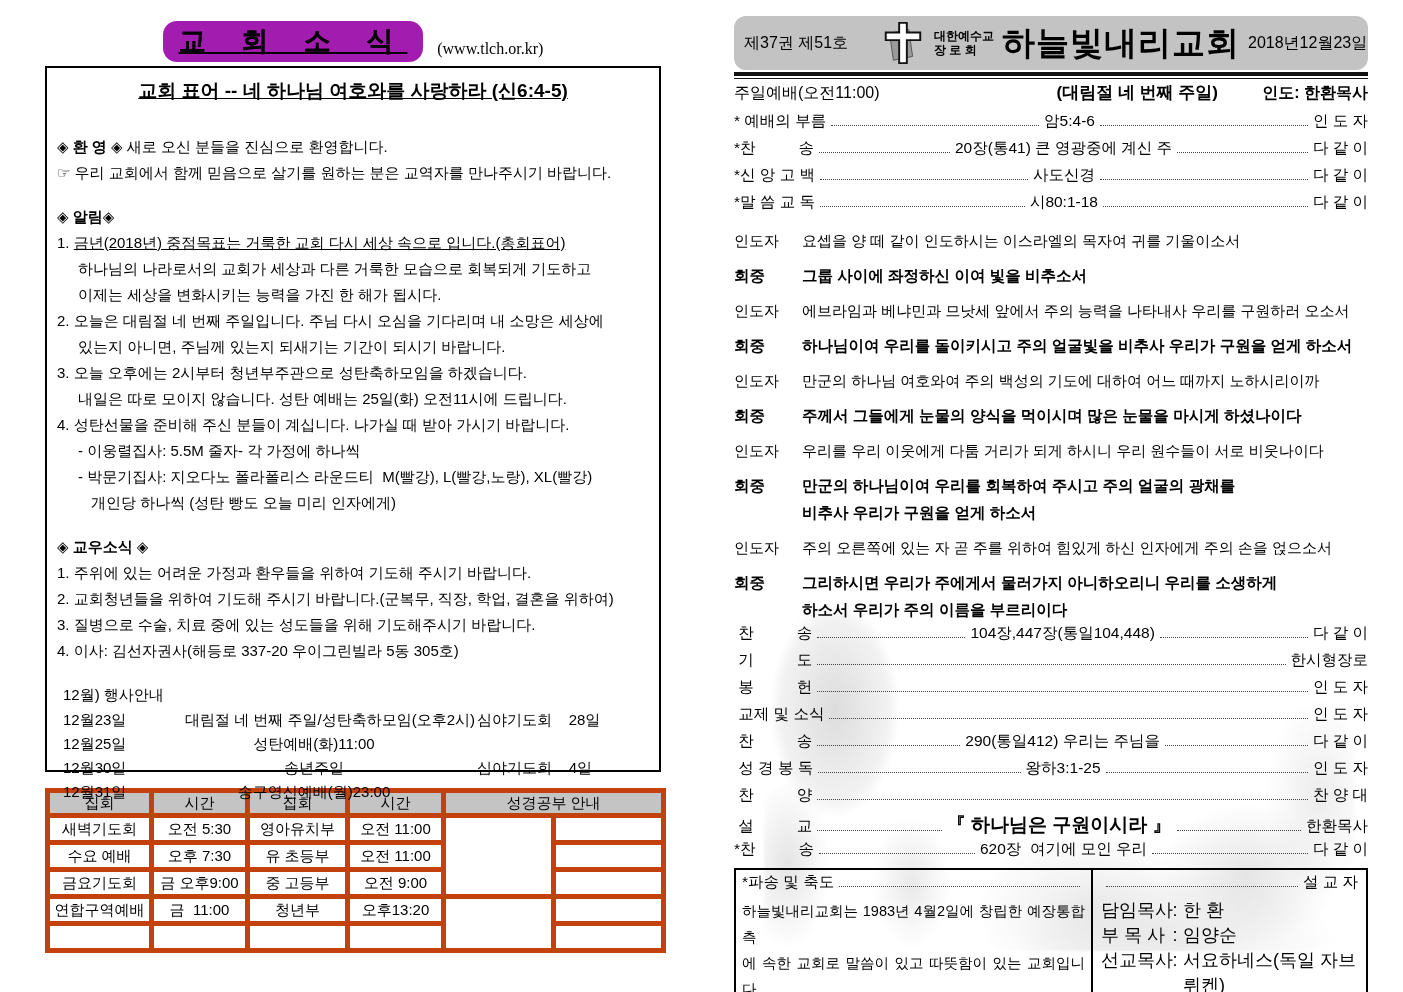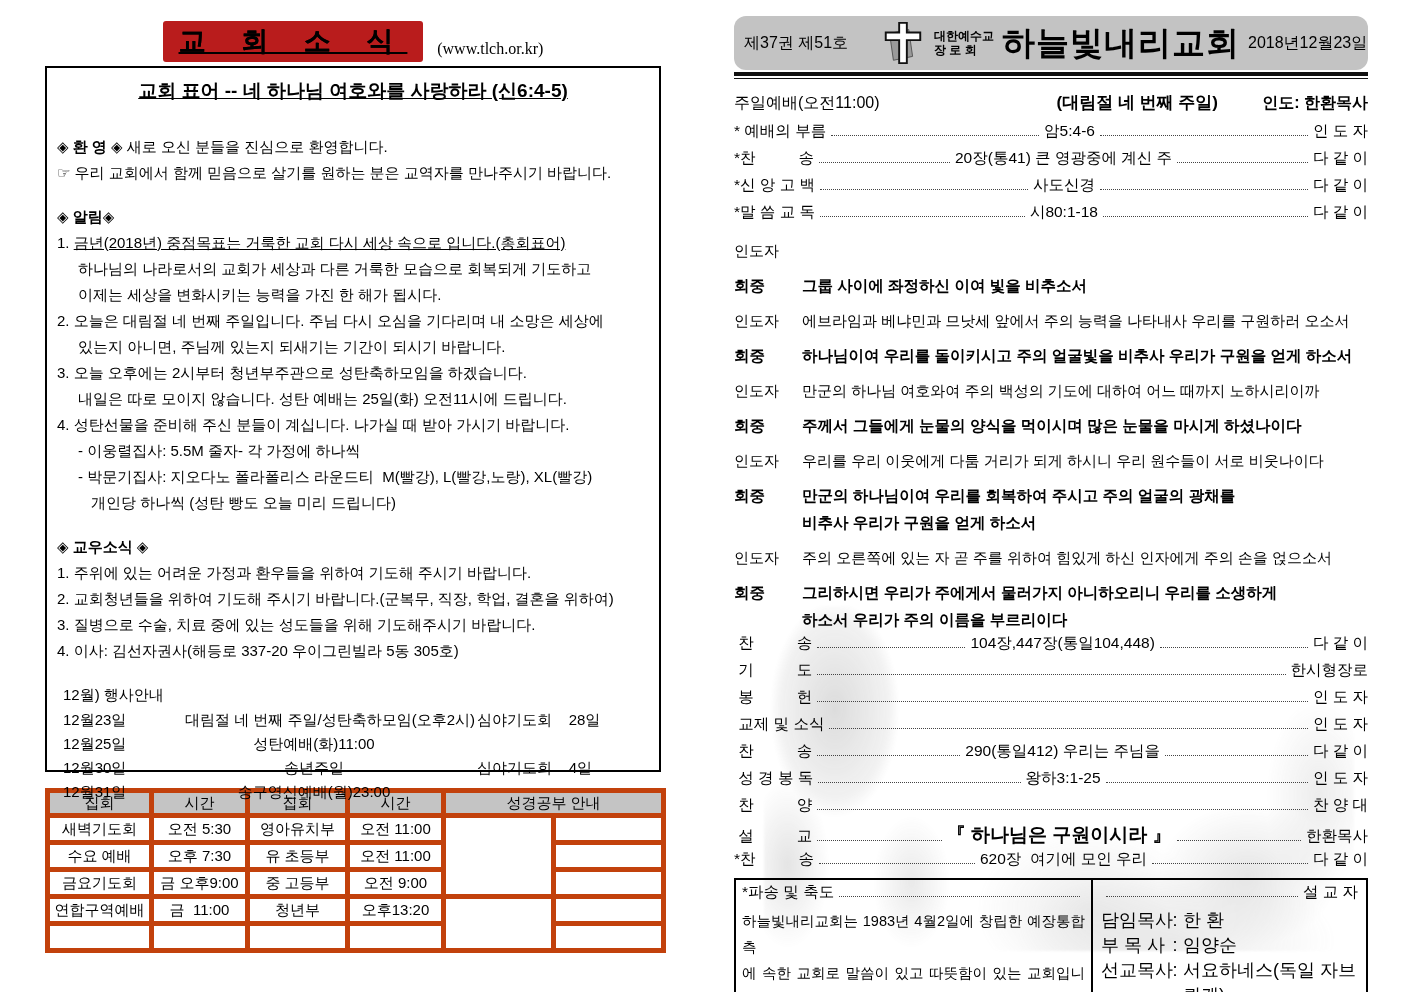--- a/index.html
+++ b/index.html
@@ -8,22 +8,22 @@
     width:1403px; height:992px; position:relative;
     font-family:"Liberation Sans","DejaVu Sans",sans-serif;
     color:#000; overflow:hidden;
   }
   .page { position:absolute; top:0; }
 
   
   #left-page { left:45px; width:616px; top:18px; }
   .masthead { display:flex; align-items:flex-end; justify-content:center; gap:14px; height:44px; }
   .masthead-title {
-    background:#b91c1c; padding:2px 16px 3px; font-size:27px; font-weight:bold;
-    letter-spacing:14px; text-decoration:underline; border-radius:3px;
+    background:#a21caf; padding:2px 16px 3px; font-size:27px; font-weight:bold;
+    letter-spacing:14px; text-decoration:underline; border-radius:14px;
     text-shadow:0 0 0 #000;
   }
   .masthead-url { font-size:16px; padding-bottom:4px; font-family:"Liberation Serif","DejaVu Serif",serif;text-align:right; }
   .main-box { border:2px solid #000; margin-top:4px; padding:8px 10px 4px; height:706px; }
   .motto { text-align:center; font-size:19px; font-weight:bold; text-decoration:underline; margin:2px 0 12px; }
   .line { font-size:15px; line-height:26px; white-space:pre-wrap; }
   .line .b { font-weight:bold; }
   .line .u { text-decoration:underline; }
   .line.ind { padding-left:21px; }
   .line.ind2 { padding-left:34px; }
@@ -49,21 +49,21 @@
     background:#c3c3c3; border-radius:12px; height:54px; display:flex; align-items:center;
     padding:0 10px; gap:8px;
   }
   .banner .issue { font-size:16px; width:128px; flex:none; }
   .banner .logo { width:46px; height:46px; flex:none; }
   .banner .denom { font-size:12px; font-weight:bold; line-height:14px; white-space:pre; flex:none; }
   .banner .church { font-size:33px; font-weight:bold; letter-spacing:1px; flex:none; }
   .banner .bdate { font-size:16px; margin-left:auto; flex:none; }
   .double-rule { border-top:4px solid #111; border-bottom:1px solid #111; height:7px; margin-top:2px; }
 
-  .svc-head { display:flex; align-items:baseline; font-size:16px; height:30px; margin-top:12px; }
+  .svc-head { display:flex; align-items:baseline; font-size:16px; height:30px; margin-top:2px; }
   .svc-head .s1 { width:190px; flex:none; }
   .svc-head .s2 { flex:1; text-align:right; font-weight:bold; font-size:17px; }
   .svc-head .s3 { width:150px; flex:none; text-align:right; font-weight:bold; }
 
   .wrow { display:flex; align-items:baseline; font-size:15.5px; height:27px; }
   .wrow .wlabel { white-space:pre; flex:none; }
   .wrow .lead { flex:1; border-bottom:1.5px dotted #444; height:0.75em; margin:0 5px; min-width:12px; }
   .wrow .wcenter { white-space:pre; flex:none; }
   .wrow .wcenter.big { font-weight:bold; font-size:19px; }
   .wrow .wright { white-space:pre; flex:none; text-align:right; }
@@ -119,21 +119,21 @@
         <div class="line"><span>1. </span><span class="u">금년(2018년) 중점목표는 거룩한 교회 다시 세상 속으로 입니다.(총회표어)</span></div>
         <div class="line ind"><span>하나님의 나라로서의 교회가 세상과 다른 거룩한 모습으로 회복되게 기도하고</span></div>
         <div class="line ind"><span>이제는 세상을 변화시키는 능력을 가진 한 해가 됩시다.</span></div>
         <div class="line"><span>2. 오늘은 대림절 네 번째 주일입니다. 주님 다시 오심을 기다리며 내 소망은 세상에</span></div>
         <div class="line ind"><span>있는지 아니면, 주님께 있는지 되새기는 기간이 되시기 바랍니다.</span></div>
         <div class="line"><span>3. 오늘 오후에는 2시부터 청년부주관으로 성탄축하모임을 하겠습니다.</span></div>
         <div class="line ind"><span>내일은 따로 모이지 않습니다. 성탄 예배는 25일(화) 오전11시에 드립니다.</span></div>
         <div class="line"><span>4. 성탄선물을 준비해 주신 분들이 계십니다. 나가실 때 받아 가시기 바랍니다.</span></div>
         <div class="line ind"><span>- 이웅렬집사: 5.5M 줄자- 각 가정에 하나씩</span></div>
         <div class="line ind"><span>- 박문기집사: 지오다노 폴라폴리스 라운드티  M(빨강), L(빨강,노랑), XL(빨강)</span></div>
-        <div class="line ind2"><span>개인당 하나씩 (성탄 빵도 오늘 미리 드립니다)</span></div>
+        <div class="line ind2"><span>개인당 하나씩 (성탄 빵도 오늘 미리 인자에게)</span></div>
         <div class="gap"></div>
         <div class="line"><span class="b">◈ 교우소식 ◈</span></div>
         <div class="line"><span>1. 주위에 있는 어려운 가정과 환우들을 위하여 기도해 주시기 바랍니다.</span></div>
         <div class="line"><span>2. 교회청년들을 위하여 기도해 주시기 바랍니다.(군복무, 직장, 학업, 결혼을 위하여)</span></div>
         <div class="line"><span>3. 질병으로 수술, 치료 중에 있는 성도들을 위해 기도해주시기 바랍니다.</span></div>
         <div class="line"><span>4. 이사: 김선자권사(해등로 337-20 우이그린빌라 5동 305호)</span></div>
         <div class="gap"></div>
       </div>
     <div class="sched-title">12월) 행사안내</div>
     <div id="schedule-rows">
@@ -268,20 +268,21 @@
         <span class="wlabel">*말 씀 교 독</span>
         <span class="lead"></span>
         <span class="wcenter">시80:1-18</span>
         <span class="lead"></span>
         <span class="wright">다 같 이</span>
       </div>
     </div>
   <div id="reading">
       <div class="rrow">
         <span class="who">인도자</span>
+        <span class="rtext">요셉을 양 떼 같이 인도하시는 이스라엘의 목자여 귀를 기울이소서</span>
       </div>
       <div class="rrow bold">
         <span class="who">회중</span>
         <span class="rtext">그룹 사이에 좌정하신 이여 빛을 비추소서</span>
       </div>
       <div class="rrow">
         <span class="who">인도자</span>
         <span class="rtext">에브라임과 베냐민과 므낫세 앞에서 주의 능력을 나타내사 우리를 구원하러 오소서</span>
       </div>
       <div class="rrow bold">

